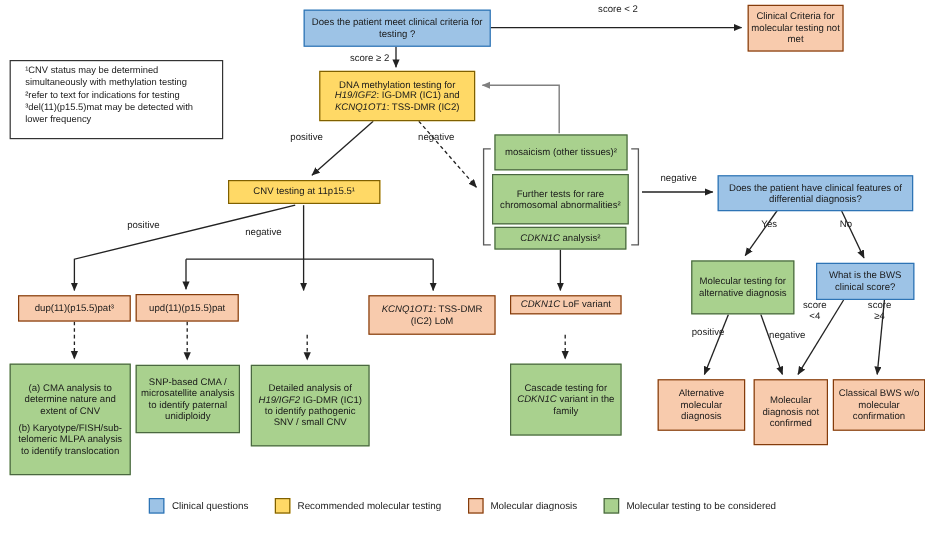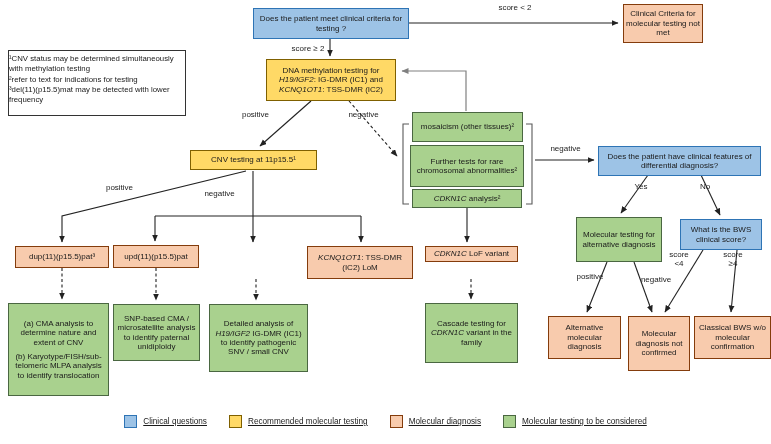--- a/index.html
+++ b/index.html
@@ -6,26 +6,26 @@
   .stage{position:relative;width:771px;height:444px;background:#fff;overflow:hidden;
          font-family:"Liberation Sans",sans-serif;color:#1a1a1a;}
   svg.layer{position:absolute;left:0;top:0;pointer-events:none;}
   .node{position:absolute;box-sizing:border-box;display:flex;align-items:center;justify-content:center;
         text-align:center;font-size:8px;line-height:1.18;padding:1px 2px;}
   .clinical{background:var(--clinical-fill);border:1.3px solid var(--clinical-border);}
   .recommended{background:var(--recommended-fill);border:1.3px solid var(--recommended-border);}
   .diagnosis{background:var(--diagnosis-fill);border:1.3px solid var(--diagnosis-border);text-align:center;}
   .considered{background:var(--considered-fill);border:1.3px solid var(--considered-border);}
   .note{position:absolute;left:8px;top:50px;width:178px;height:66px;box-sizing:border-box;
-        border:1px solid #333;background:#fff;font-size:7.8px;line-height:1.32;padding:3px 0;text-align:left;}
+        border:1px solid #333;background:#fff;font-size:7.8px;line-height:1.32;padding:3px 12px;text-align:left;}
   .elabel{position:absolute;font-size:8px;line-height:1.1;text-align:center;color:#222;}
   .ital{}
   .legend{position:absolute;left:0;right:0;top:415px;display:flex;justify-content:center;
           align-items:center;gap:22px;font-size:8.2px;}
-  .legend-item{display:flex;align-items:center;gap:6px;text-decoration:underline;}
+  .legend-item{display:flex;align-items:center;gap:6px;}
   .swatch{width:13px;height:13px;box-sizing:border-box;display:inline-block;}
   .sw-clinical{background:var(--clinical-fill);border:1.2px solid var(--clinical-border);}
   .sw-recommended{background:var(--recommended-fill);border:1.2px solid var(--recommended-border);}
   .sw-diagnosis{background:var(--diagnosis-fill);border:1.2px solid var(--diagnosis-border);}
   .sw-considered{background:var(--considered-fill);border:1.2px solid var(--considered-border);}
   .para{margin:0 0 5px 0;} .para:last-child{margin:0;}
 </style>
 </head>
 <body>
 

